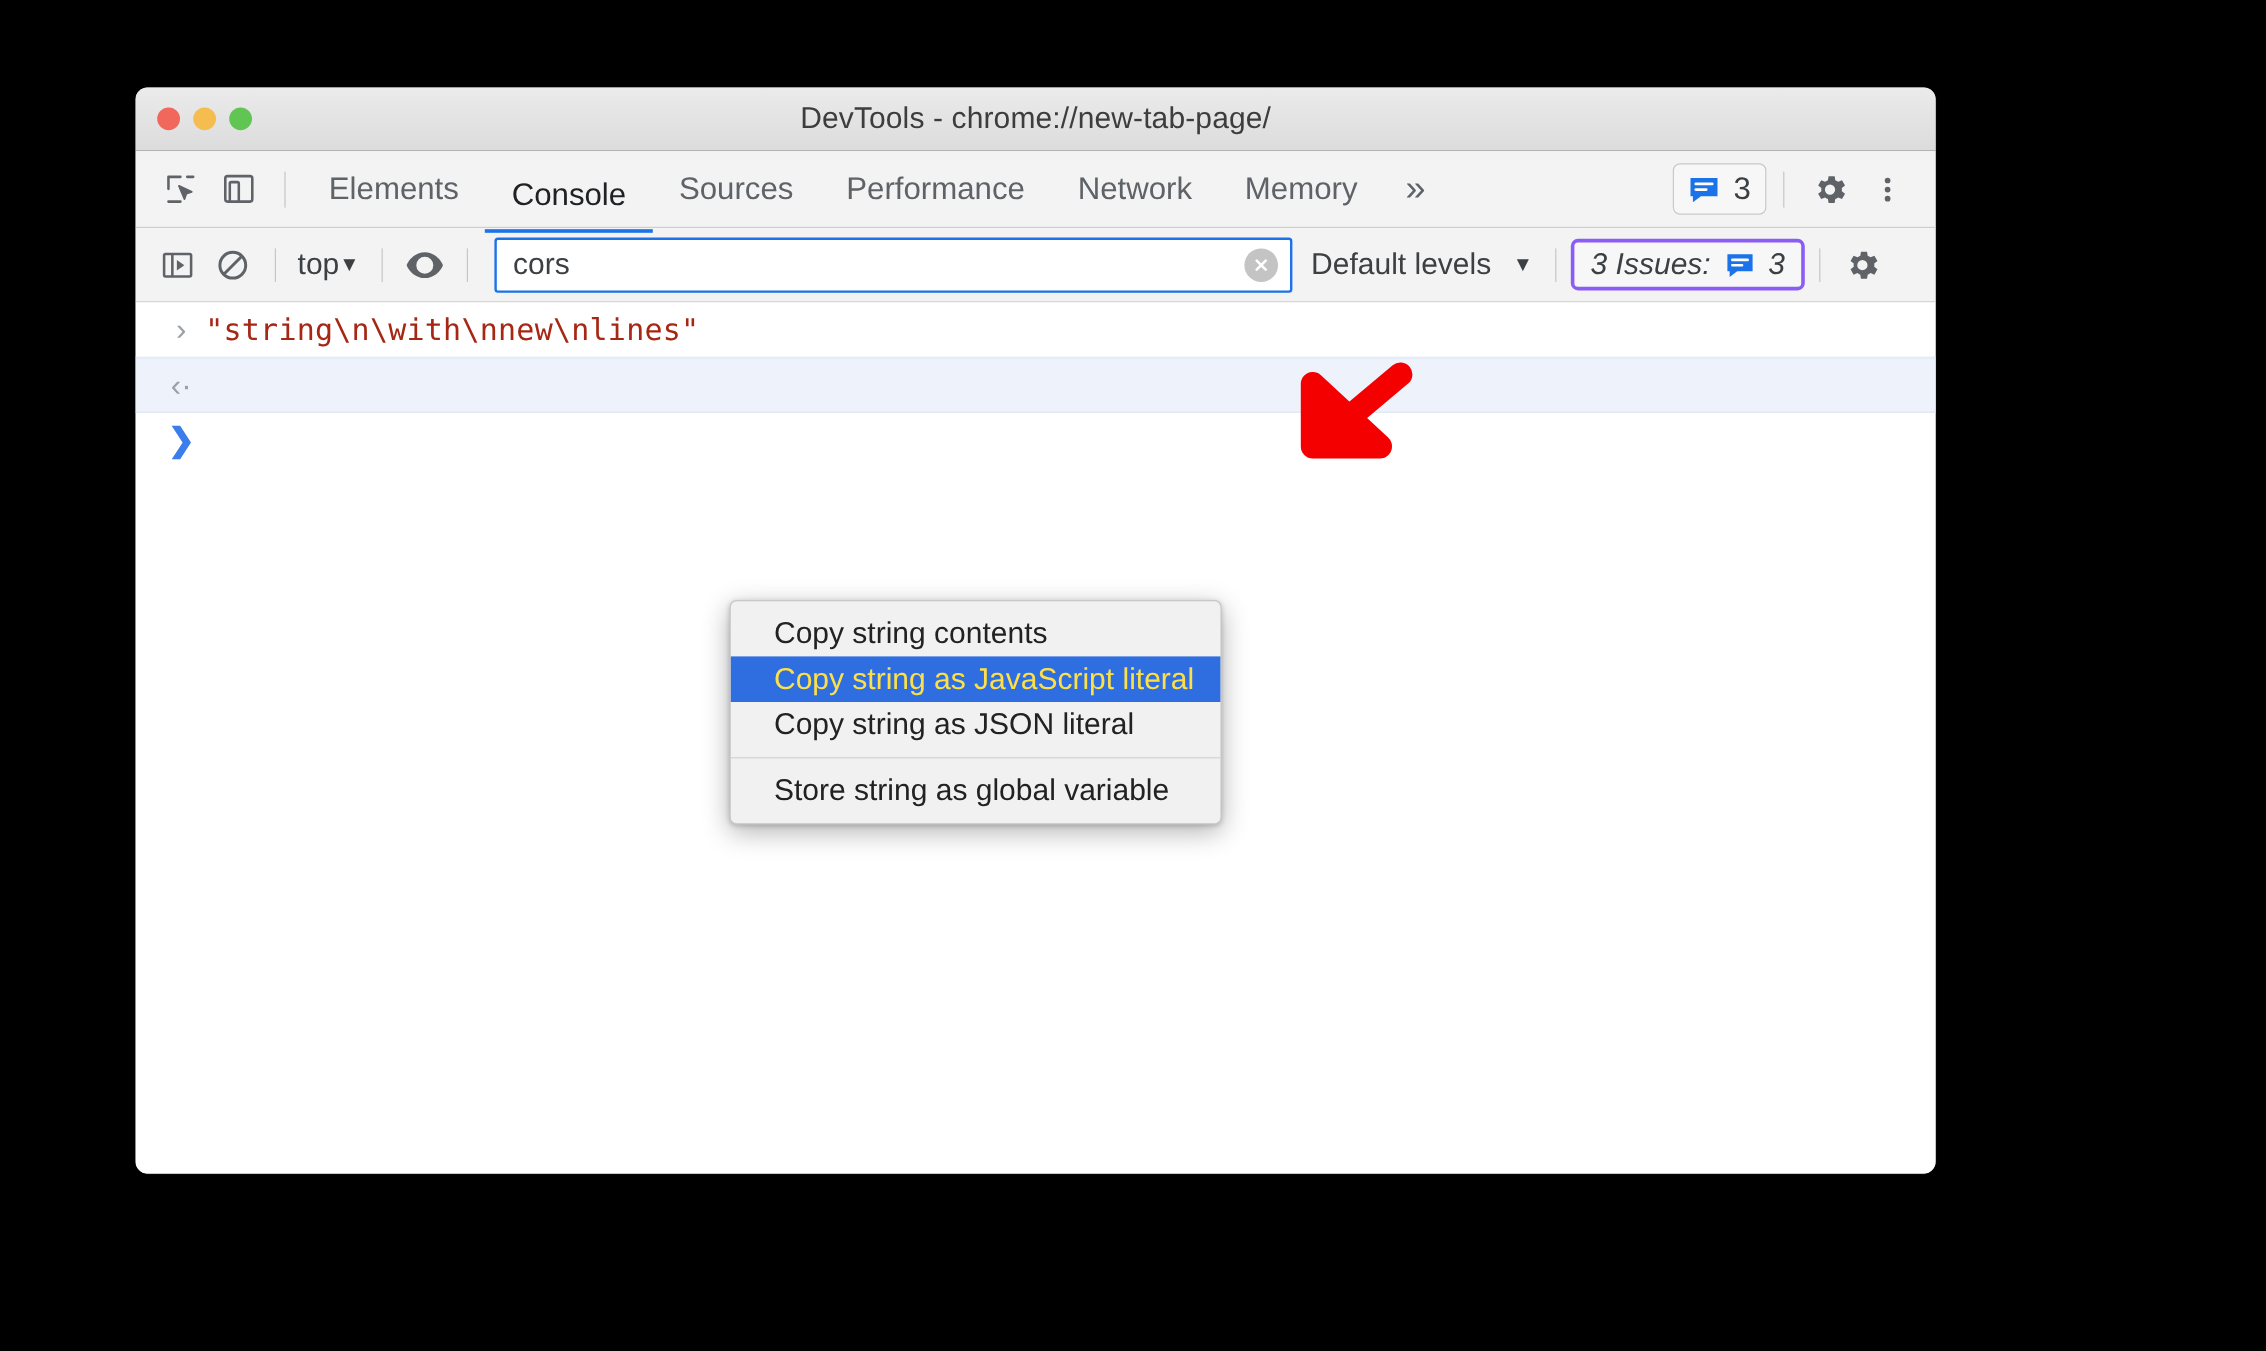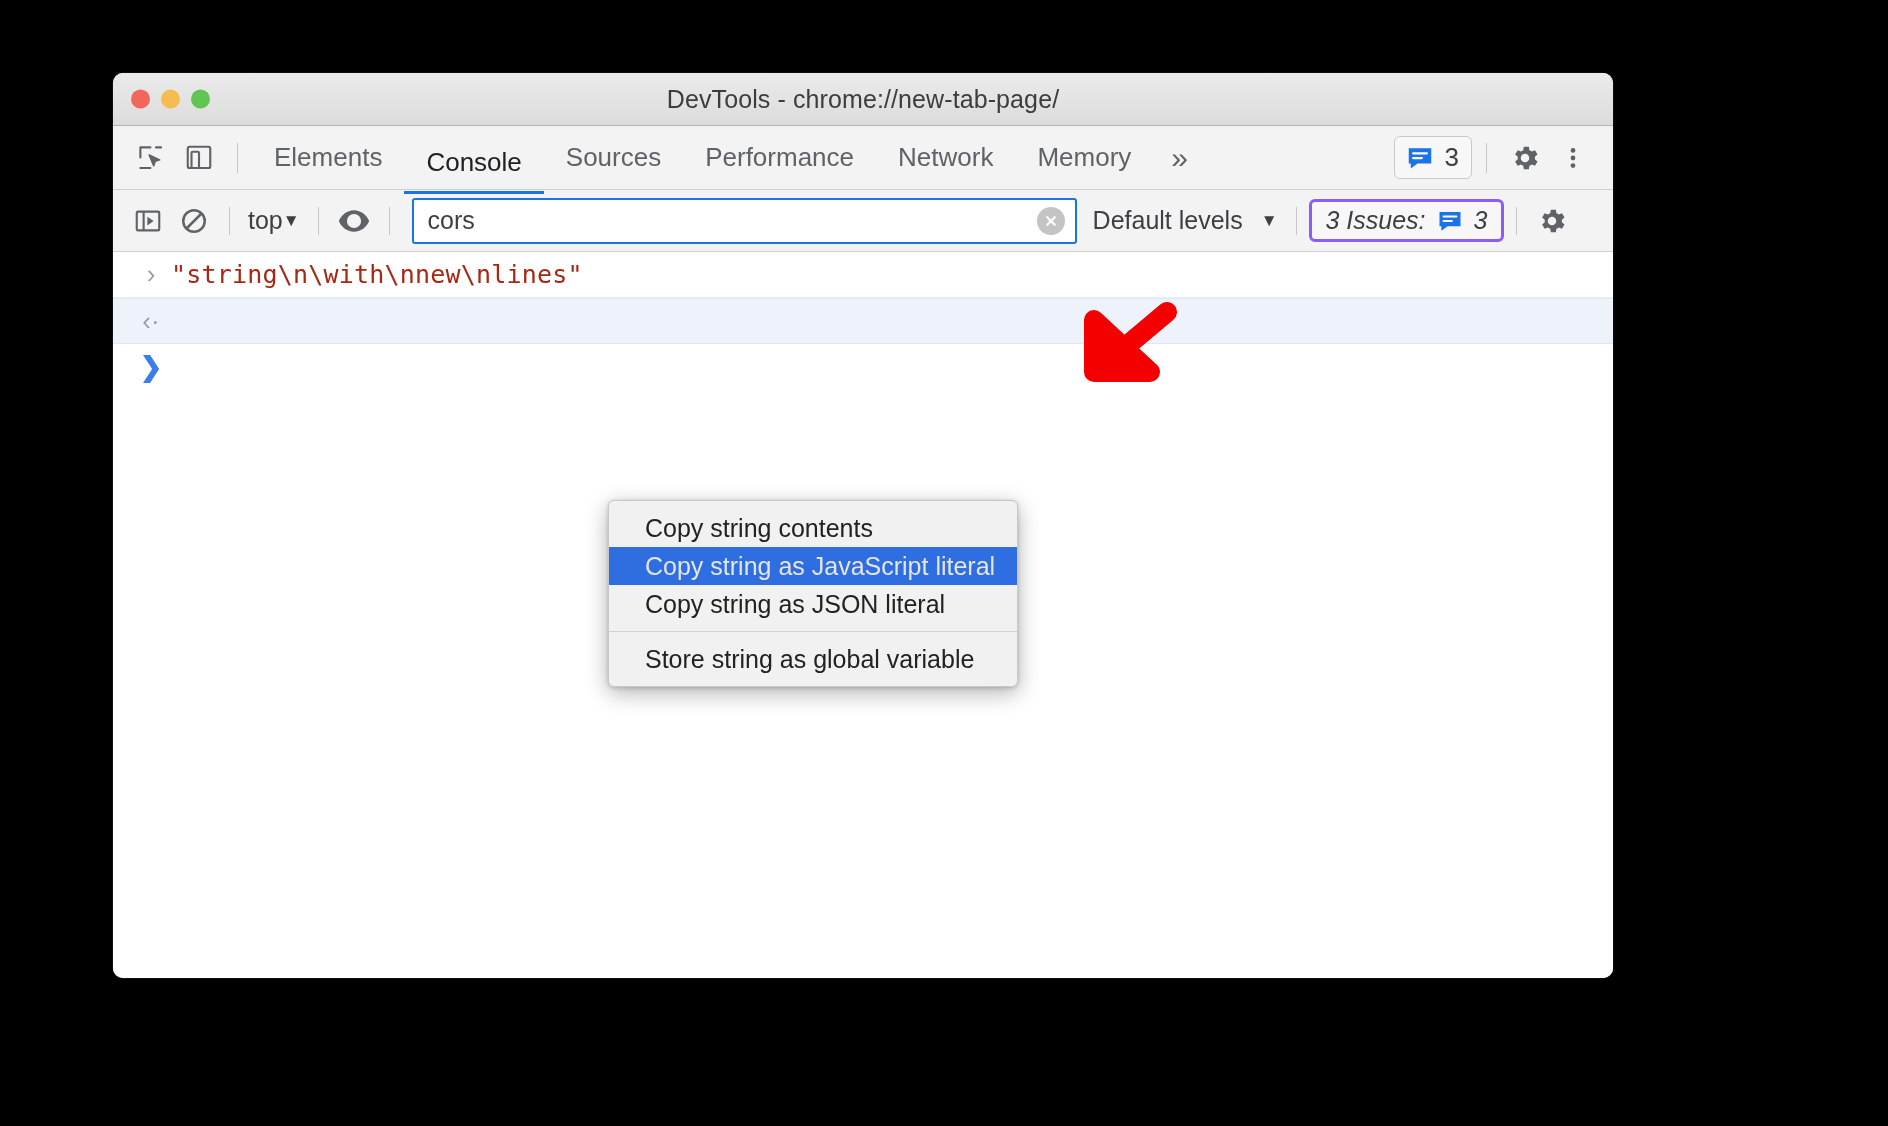--- a/index.html
+++ b/index.html
@@ -304,21 +304,21 @@
     height: 38px;
     display: flex;
     align-items: center;
     padding: 0 22px 0 36px;
     font-size: 25px;
     color: #222222;
     white-space: nowrap;
   }
   .menu-item.highlight {
     background: #2f6ee0;
-    color: #e5e5e5;
+    color: #fde047;
   }
   .menu-sep {
     height: 1px;
     background: #d2d2d2;
     margin: 8px 0;
   }
 
   
   .red-arrow {
     position: absolute;

